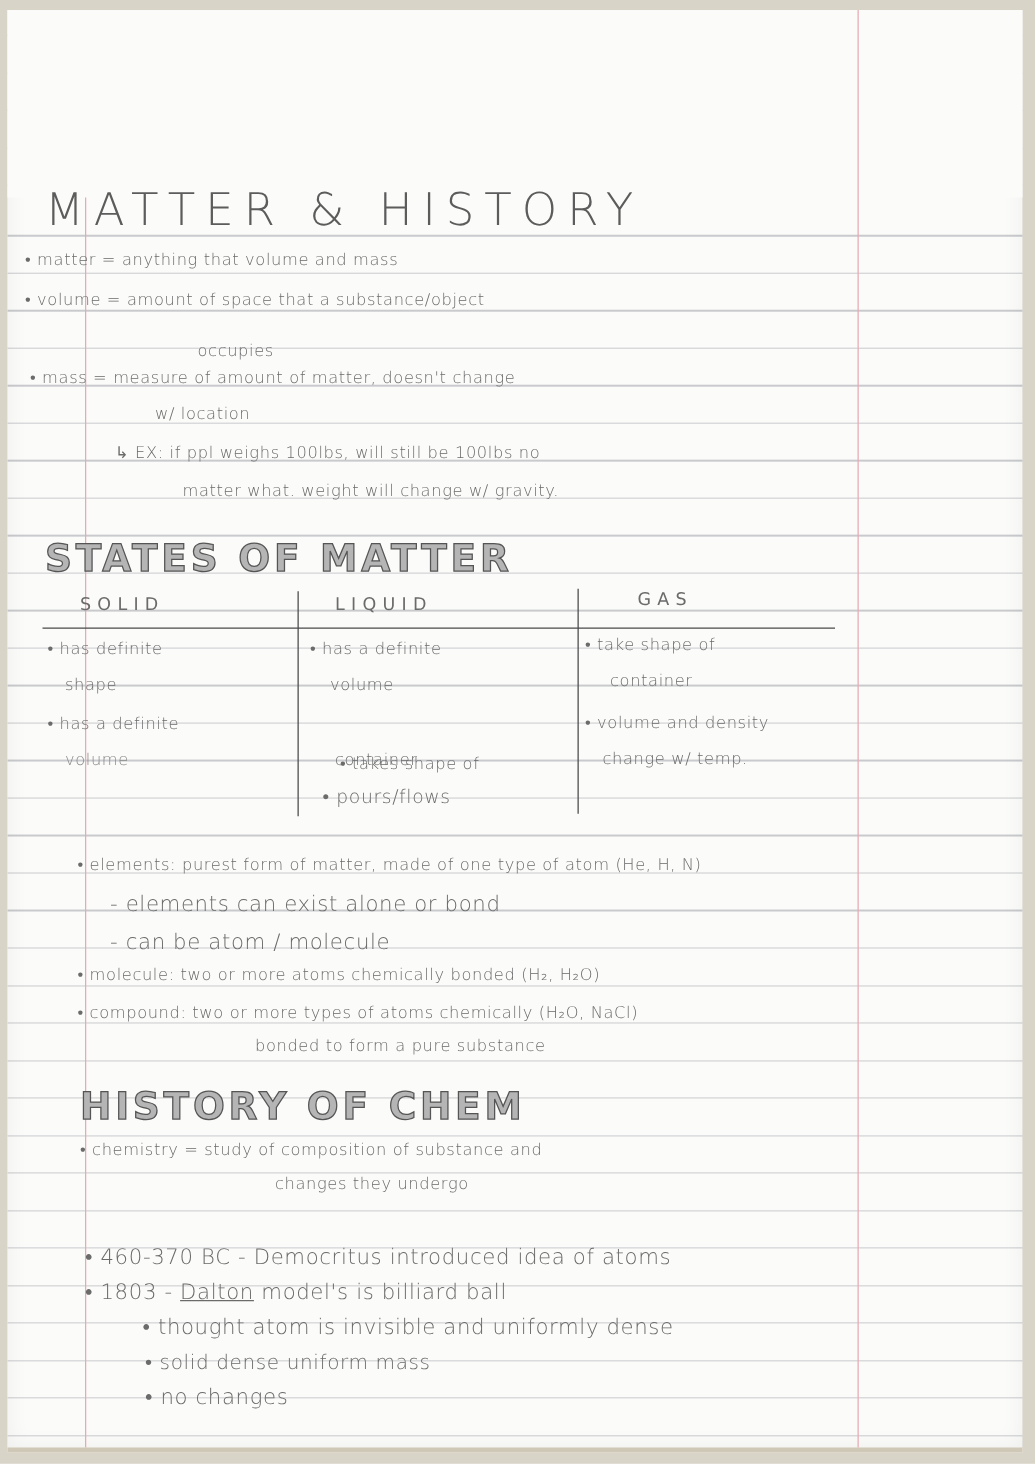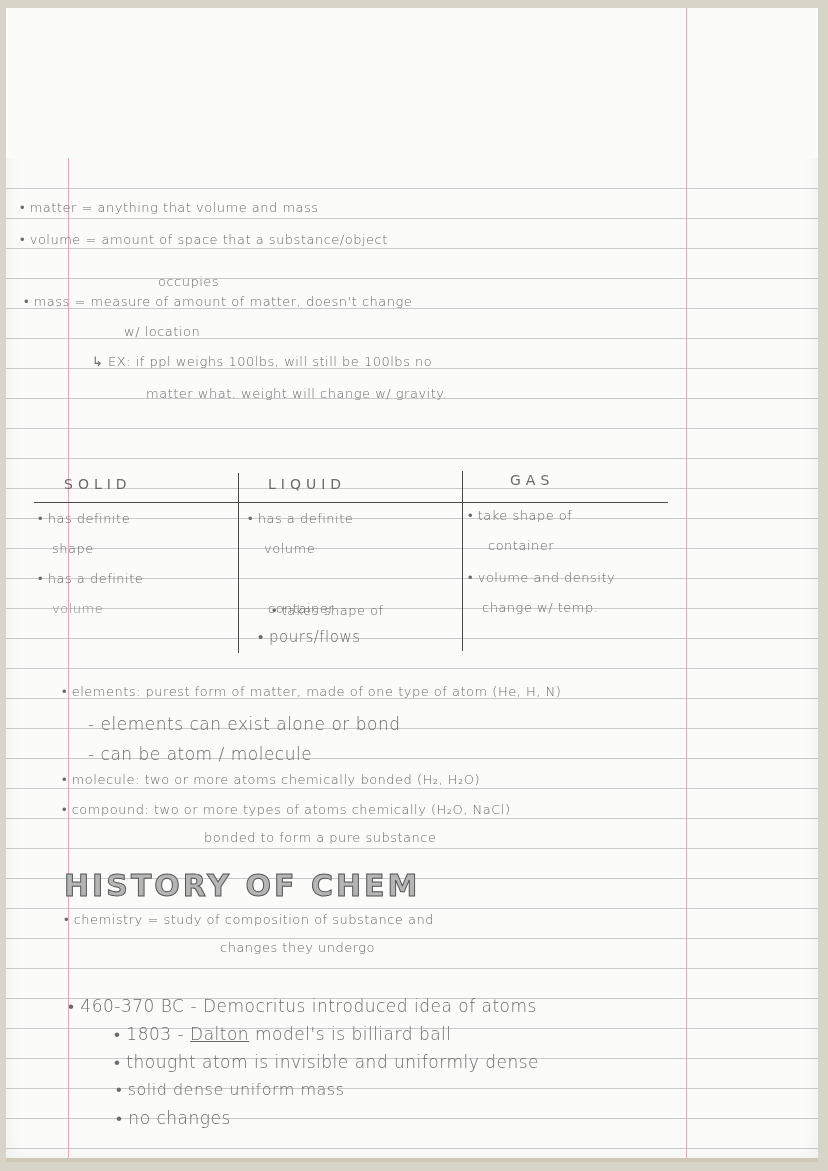--- a/index.html
+++ b/index.html
@@ -46,29 +46,31 @@
   .underline { text-decoration: underline; }
 </style>
 </head>
 <body>
 
 <div class="page">
   <div class="top-blank"></div>
   <div class="margin-left"></div>
   <div class="margin-right"></div>
 
+  <div class="title">MATTER &amp; HISTORY</div>
 
   <div class="hw" style="left:14px; top:192px;">• matter = anything that volume and mass</div>
   <div class="hw" style="left:14px; top:224px;">• volume = amount of space that a substance/object</div>
   <div class="hw" style="left:152px; top:266px;">occupies</div>
   <div class="hw" style="left:18px; top:286px;">• mass = measure of amount of matter, doesn't change</div>
   <div class="hw" style="left:118px; top:316px;">w/ location</div>
   <div class="hw" style="left:86px; top:346px;">↳ EX: if ppl weighs 100lbs, will still be 100lbs no</div>
   <div class="hw" style="left:140px; top:378px;">matter what. weight will change w/ gravity.</div>
 
+  <div class="heading" style="left:30px; top:422px;">STATES OF MATTER</div>
 
   <div>
     <div class="col-head" style="left:58px; top:468px;">SOLID</div>
     <div class="col-head" style="left:262px; top:468px;">LIQUID</div>
     <div class="col-head" style="left:504px; top:464px;">GAS</div>
 
     <div class="tbl-hline" style="left:28px; top:494px; width:634px;"></div>
     <div class="tbl-vline" style="left:232px; top:465px; height:180px;"></div>
     <div class="tbl-vline" style="left:456px; top:463px; height:180px;"></div>
 
@@ -93,19 +95,19 @@
   <div class="hw" style="left:82px; top:736px; font-size:17px;">- can be atom / molecule</div>
   <div class="hw" style="left:82px; top:706px; font-size:17px;">- elements can exist alone or bond</div>
   <div class="hw" style="left:56px; top:764px;">• molecule: two or more atoms chemically bonded (H₂, H₂O)</div>
   <div class="hw" style="left:56px; top:794px;">• compound: two or more types of atoms chemically (H₂O, NaCl)</div>
   <div class="hw" style="left:198px; top:822px;">bonded to form a pure substance</div>
 
   <div class="heading" style="left:58px; top:860px;">HISTORY OF CHEM</div>
   <div class="hw" style="left:58px; top:904px;">• chemistry = study of composition of substance and</div>
   <div class="hw" style="left:214px; top:932px;">changes they undergo</div>
   <div class="hw" style="left:62px; top:988px; font-size:17px;">• 460-370 BC - Democritus introduced idea of atoms</div>
-  <div class="hw" style="left:62px; top:1016px; font-size:17px;padding-left:46px;">
+  <div class="hw" style="left:62px; top:1016px; font-size:17px;">
     <span>• 1803 - </span><span class="underline">Dalton</span><span> model's is billiard ball</span>
   </div>
   <div class="hw" style="left:108px; top:1044px; font-size:17px;">• thought atom is invisible and uniformly dense</div>
   <div class="hw" style="left:110px; top:1072px; font-size:16px;">• solid dense uniform mass</div>
   <div class="hw" style="left:110px; top:1100px; font-size:17px;">• no changes</div>
 </div>
 
 </body></html>

